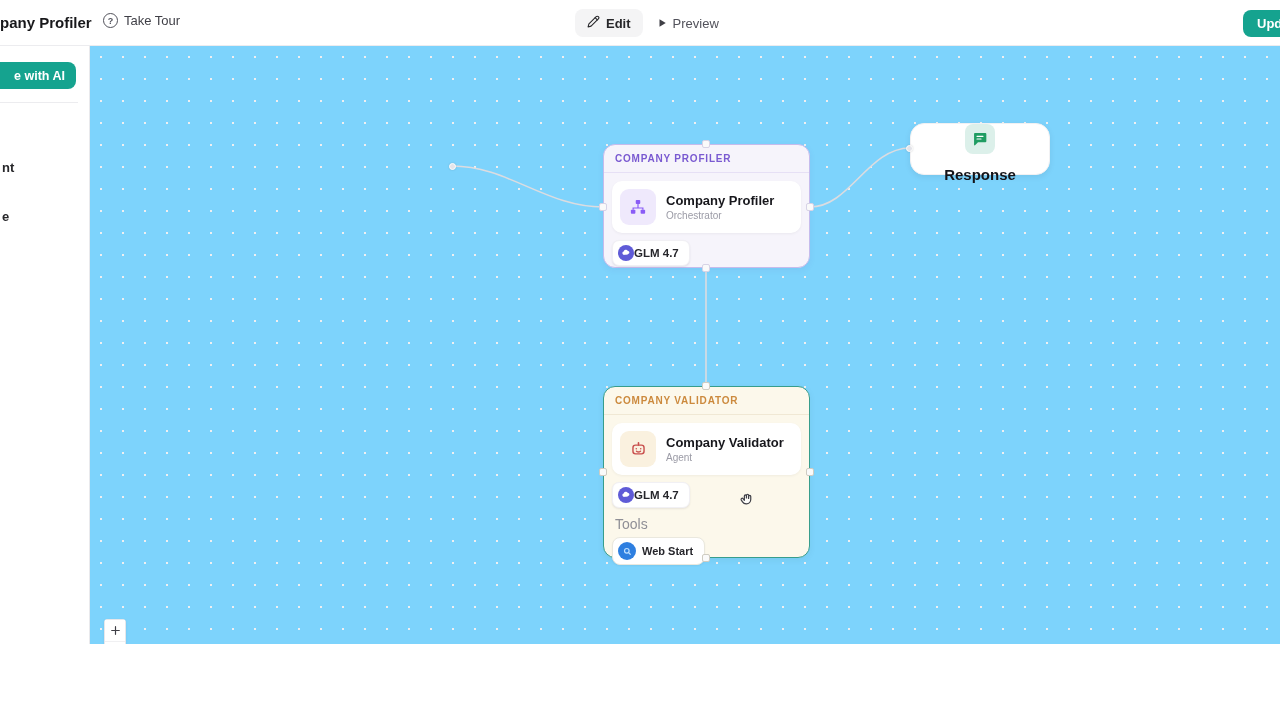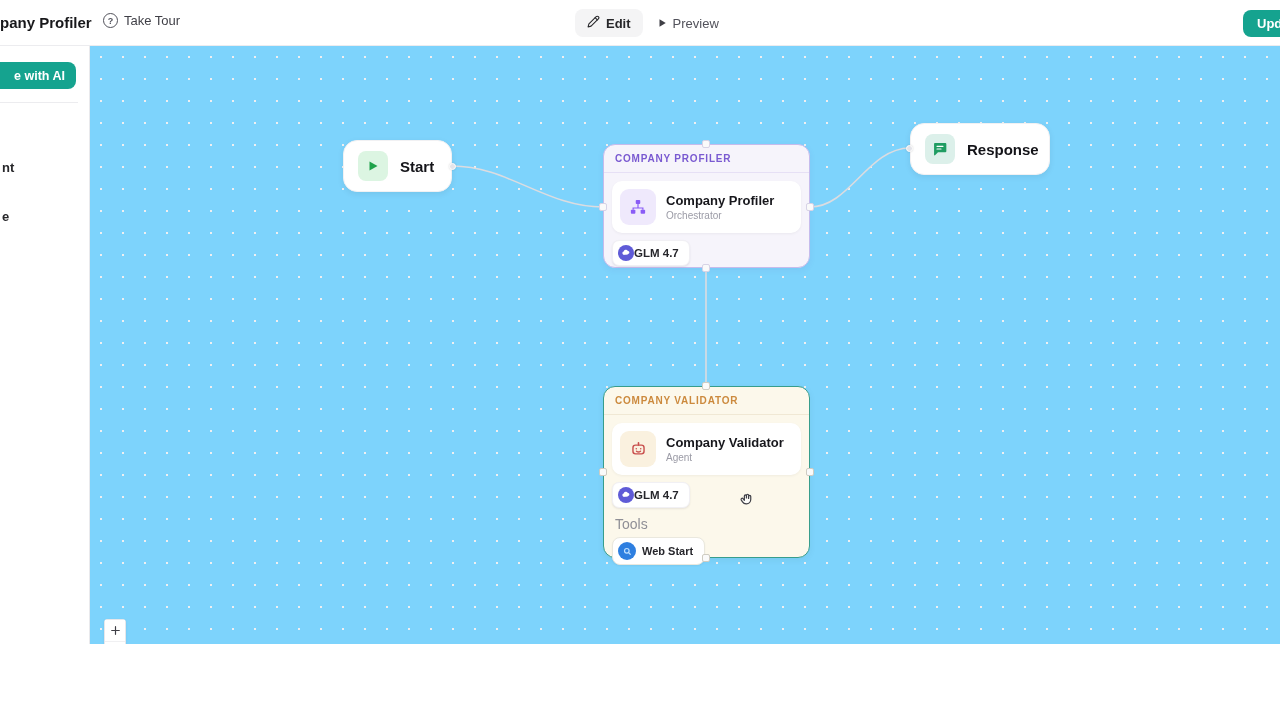--- a/index.html
+++ b/index.html
@@ -34,21 +34,21 @@
 
   
   .canvas { position:absolute; left:90px; top:46px; right:0; bottom:0;
     background-image:radial-gradient(circle, #efeff1 1px, transparent 1.2px);
     background-size:22px 22px; }
   svg.edges { position:absolute; left:0; top:0; width:1280px; height:720px; z-index:1; pointer-events:none; }
 
   
   .simple-node { position:absolute; background:#fff; border:1px solid #f1f1f3; border-radius:14px;
     box-shadow:0 2px 6px rgba(0,0,0,0.07); display:flex; align-items:center; gap:12px; padding:0 14px;
-    z-index:2; cursor:pointer; }
+    z-index:2; cursor:pointer;flex-direction:column; }
   .node-ic { width:30px; height:30px; border-radius:8px; display:flex; align-items:center; justify-content:center; flex:none; }
   .node-label { font-size:15px; font-weight:700; color:#141419; }
 
   .group { position:absolute; border-radius:12px; z-index:2; cursor:pointer; }
   .group.profiler { left:603px; top:144px; width:207px; height:124px; background:#f6f4fb;
     border:1.5px solid #c6bbec; box-shadow:0 2px 6px rgba(90,70,150,0.08); }
   .group.validator { left:603px; top:386px; width:207px; height:172px; background:#fcf8eb;
     border:1.5px solid #379d8c; box-shadow:0 2px 6px rgba(40,90,80,0.08); }
   .group-header { height:28px; display:flex; align-items:center; padding:0 11px;
     font-size:10px; font-weight:700; letter-spacing:0.8px; }
@@ -126,28 +126,20 @@
     <button class="update-btn">Update</button>
   </div>
 
   <div class="sidebar">
     <button class="ai-btn">e with AI</button>
     <div class="sb-divider"></div>
     <div class="sb-frag" style="top:114px;">nt</div>
     <div class="sb-frag" style="top:163px;">e</div>
   </div>
 
-  <div class="simple-node" style="left:343px; top:140px; width:109px; height:52px;">
-    <div class="node-ic" style="background:#dcf5e2;">
-      <svg width="12" height="12" viewBox="0 0 24 24">
-          <polygon points="5,3 21,12 5,21" fill="#1fa24a"></polygon>
-        </svg>
-    </div>
-    <div class="node-label">Start</div>
-  </div>
   <div class="handle" style="left:449px; top:163px;">
       <div class="h-dot"></div>
     </div>
 
   <div class="simple-node" style="left:910px; top:123px; width:140px; height:52px;">
     <div class="node-ic" style="background:#dcf0ea;">
       <svg width="16" height="16" viewBox="0 0 24 24">
           <path d="M4 3h16a1.5 1.5 0 0 1 1.5 1.5v11A1.5 1.5 0 0 1 20 17H9l-4.5 4.3A.8.8 0 0 1 3.1 20.7V4.5A1.5 1.5 0 0 1 4 3Z" fill="#1f9d62"></path>
           <path d="M7.5 8h9M7.5 12h6" stroke="#fff" stroke-width="1.7" stroke-linecap="round"></path>
         </svg>

